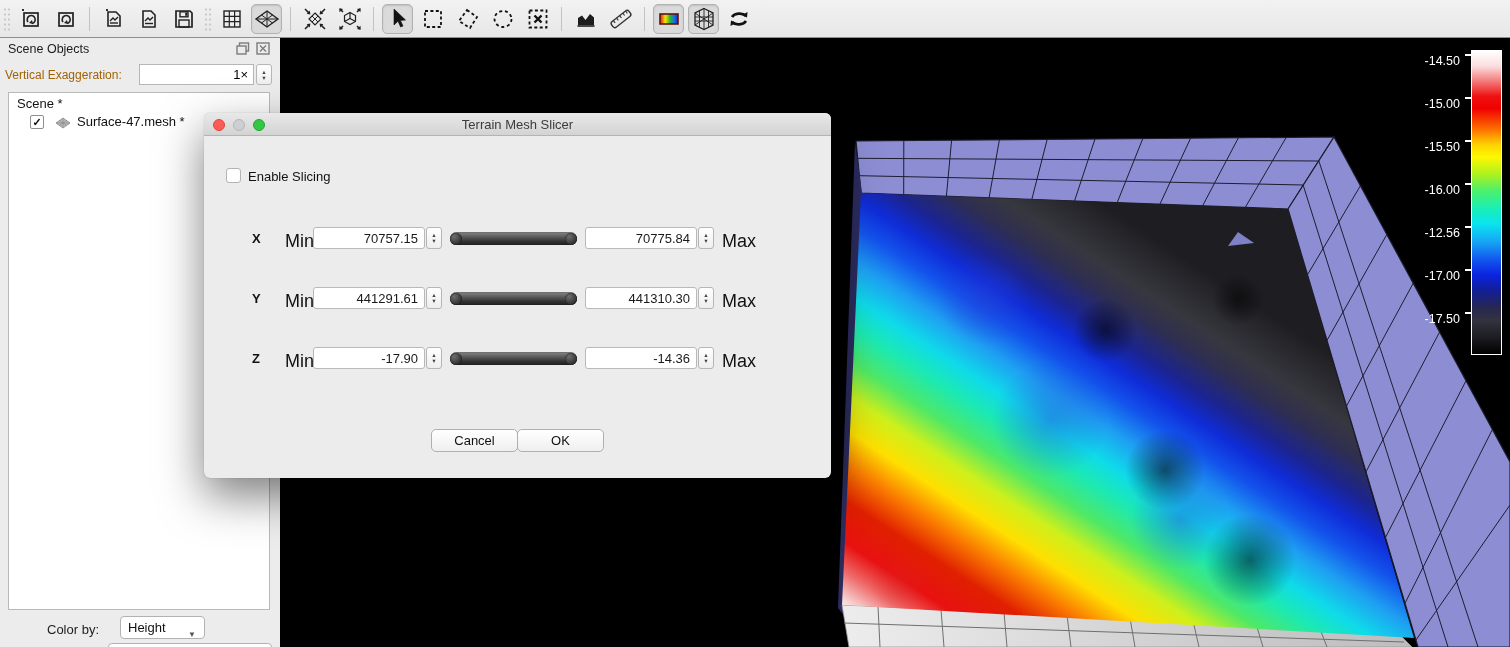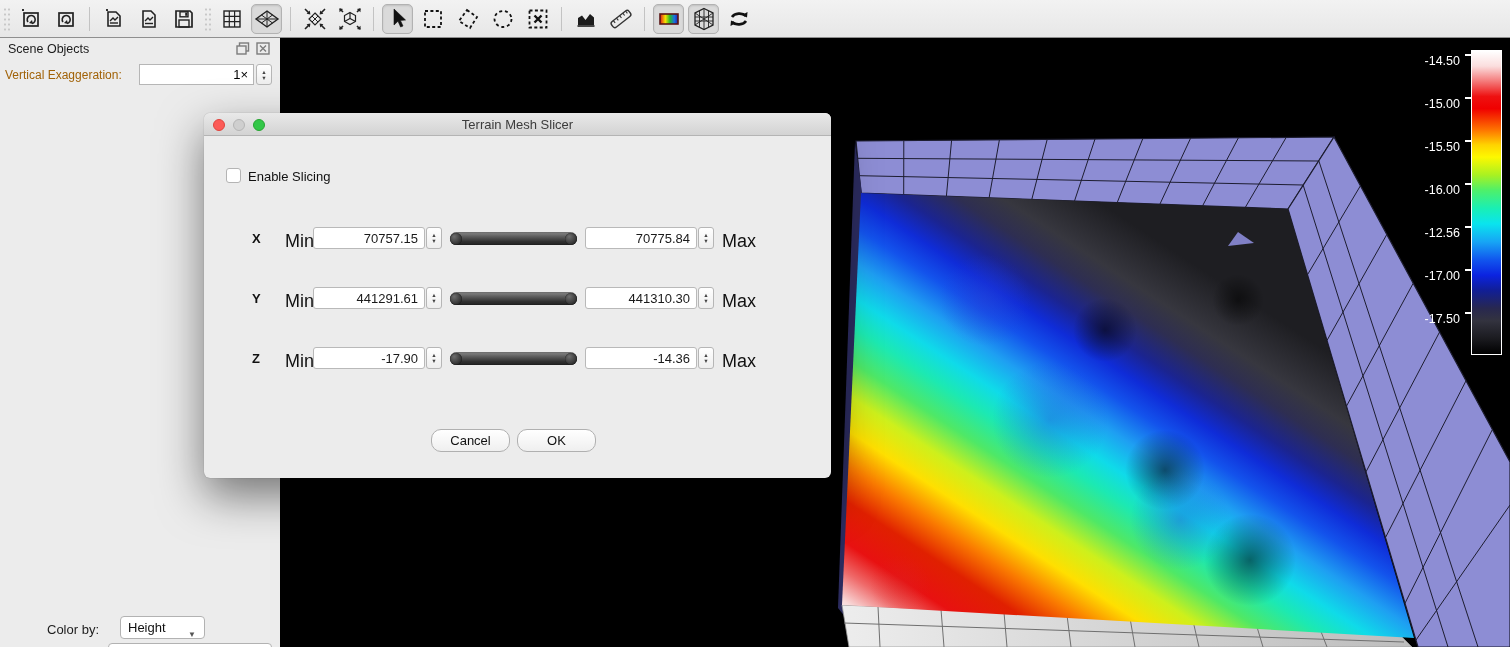--- a/index.html
+++ b/index.html
@@ -86,21 +86,21 @@
   .num-input { position:absolute; width:112px; height:22px; border:1px solid #b9b9b9;
     border-radius:3px; background:#fff; font-size:13px; text-align:right;
     padding-right:6px; color:#1a1a1a; font-family:"Liberation Sans",sans-serif; }
   .slider { position:absolute; width:127px; height:13px; border-radius:7px;
     background:linear-gradient(#8a8a8a, #5d5d5d 35%, #2f2f2f 75%, #262626);
     box-shadow:inset 0 0 2px rgba(0,0,0,.6); }
   .slider .cap { position:absolute; top:.5px; width:12px; height:12px; border-radius:50%;
     background:radial-gradient(circle at 35% 30%, #6e6e6e, #303030 70%);
     box-shadow:inset 0 0 1px #000; }
   .slider .cap.left { left:0; } .slider .cap.right { right:0; }
-  .dlg-btn { position:absolute; top:316px; width:79px; height:23px; border-radius:10px;
+  .dlg-btn { position:absolute; top:316px; width:87px; height:23px; border-radius:5px;
     background:linear-gradient(#ffffff,#eFeFeF); border:1px solid #b0b0b0;
     font-size:13px; color:#111; text-align:center; line-height:21px; }
 </style>
 </head>
 <body>
 
 <div class="toolbar">
   <div class="tgrip"></div>
 
   <div class="tbtn">
@@ -271,20 +271,33 @@
     </svg>
   </div>
 
   <span class="ve-label">Vertical Exaggeration:</span>
   <input class="ve-input" value="1×" style="">
   <div class="spinner ve-spin">
     <span>▲</span>
     <span>▼</span>
   </div>
 
+  <div class="tree">
+    <div class="tree-root">Scene *</div>
+    <div class="tree-row">
+      <div class="tree-check">
+        <span>✓</span>
+      </div>
+      <svg class="tree-mesh-icon" width="16" height="12" viewBox="0 0 16 12">
+        <path d="M8 1 L15 6 L8 11 L1 6 Z" fill="#b9b9b9" stroke="#9a9a9a"></path>
+        <path d="M4.5 3.5 L11.5 8.5 M11.5 3.5 L4.5 8.5 M8 1 L8 11 M1 6 L15 6" stroke="#8d8d8d" stroke-width="0.7"></path>
+      </svg>
+      <span class="tree-label">Surface-47.mesh *</span>
+    </div>
+  </div>
 
   <span class="colorby-label">Color by:</span>
   <div class="colorby-select">
     <span>Height</span>
     <span class="colorby-arrow" style="position:absolute; right:8px; top:7px; font-size:8px; color:#555;">▼</span>
   </div>
   <div class="bottom-partial"></div>
 </div>
 
 <div class="viewport">

